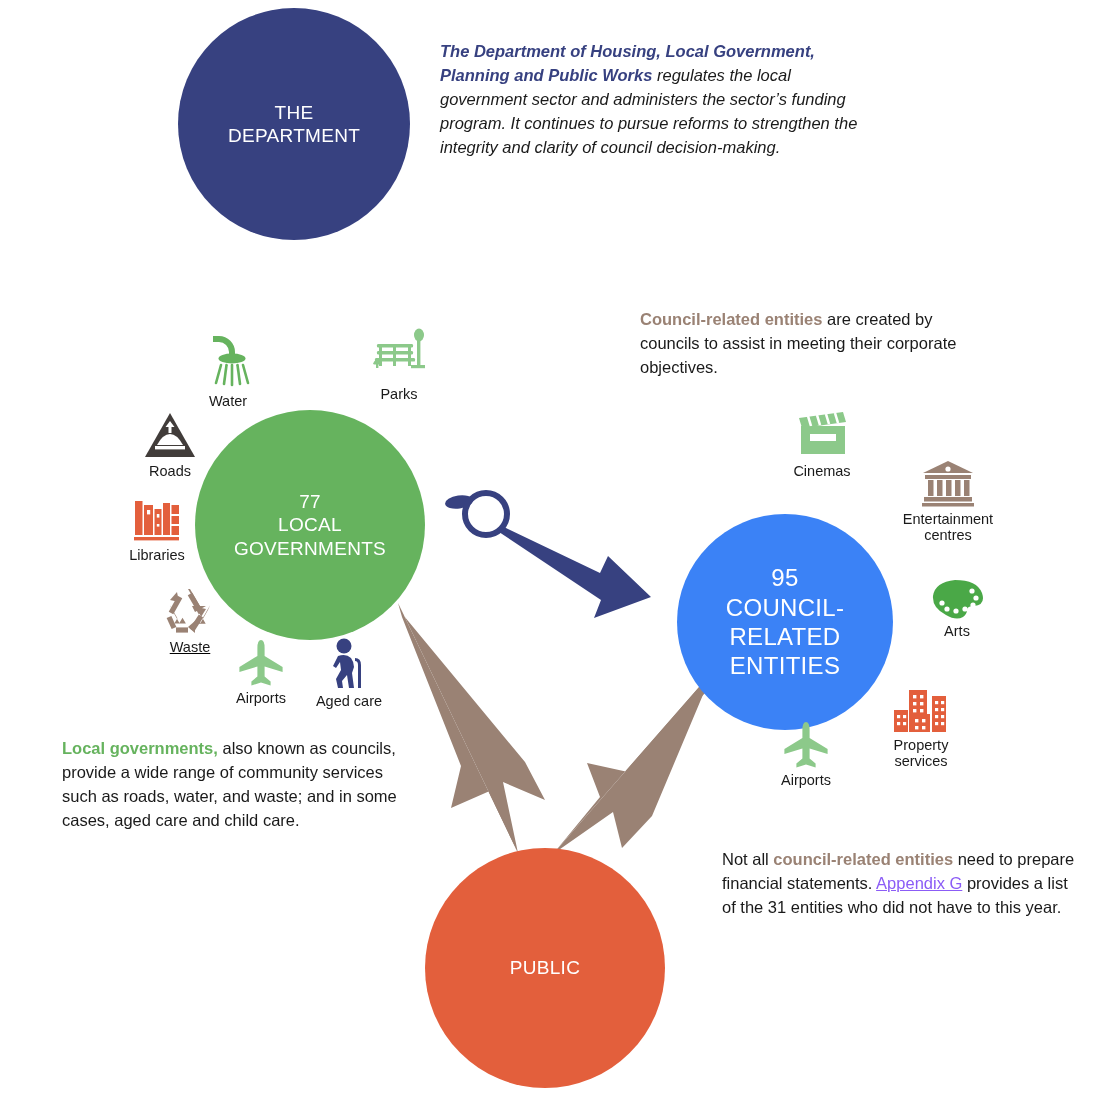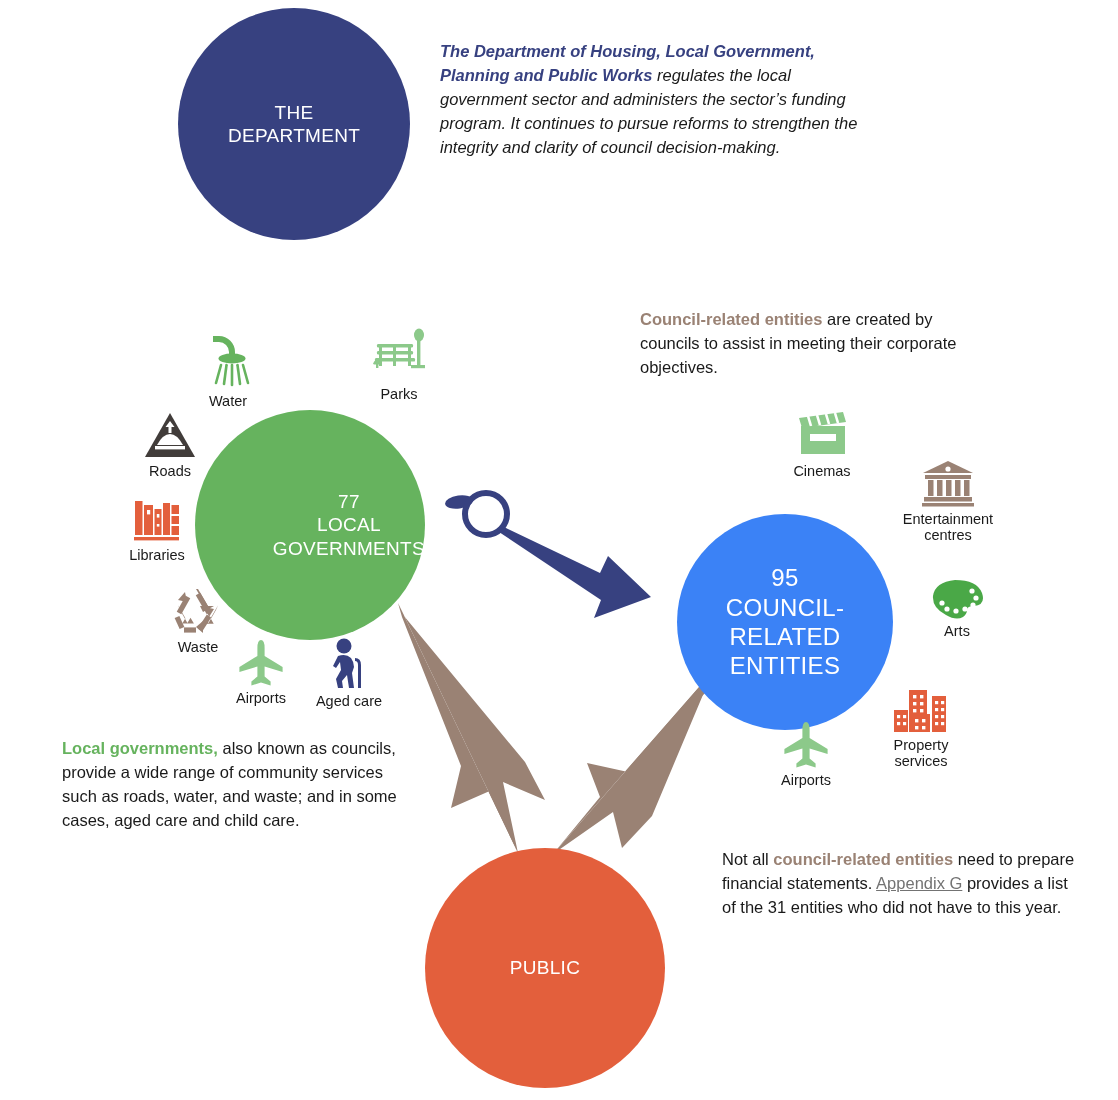--- a/index.html
+++ b/index.html
@@ -31,21 +31,20 @@
   }
   #dept-circle {
     left: 178px; top: 8px; width: 232px; height: 232px;
     background: #374180;
     font-size: 19px;
   }
   #lg-circle {
     left: 195px; top: 410px; width: 230px; height: 230px;
     background: #66b35e;
     font-size: 19px;
-    justify-content: flex-end;
   }
   #cre-circle {
     left: 677px; top: 514px; width: 216px; height: 216px;
     background: #3b82f6;
     font-size: 24px;
   }
   #public-circle {
     left: 425px; top: 848px; width: 240px; height: 240px;
     background: #e35f3c;
     font-size: 19px;
@@ -54,21 +53,21 @@
     position: absolute;
     font-size: 16.5px;
     line-height: 1.45;
     color: #1a1a1a;
   }
   .para b { font-weight: bold; }
   .nav-b { color: #374180; }
   .grn-b { color: #66b35e; }
   .brn-b { color: #9a8274; }
   .link-g {
-    color: #737373;
+    color: #8b5cf6;
     text-decoration: underline;
   }
   #dept-text { left: 440px; top: 40px; width: 425px; font-style: italic; }
   #cre-text   { left: 640px; top: 308px; width: 340px; }
   #lg-text    { left: 62px;  top: 737px; width: 350px; }
   #note-text  { left: 722px; top: 848px; width: 360px; }
 
   .icon-item {
     position: absolute;
     display: flex;
@@ -230,21 +229,21 @@
           <rect x="2" y="41" width="45" height="3.4"></rect>
         </g>
         <rect x="15" y="14" width="3.2" height="4.4" fill="#ffffff"></rect>
         <rect x="24.8" y="18" width="2.6" height="3.6" fill="#ffffff"></rect>
         <rect x="24.8" y="28" width="2.6" height="2.6" fill="#ffffff"></rect>
       </svg>
     </span>
     <span class="cap">Libraries</span>
   </div>
 
-  <div class="icon-item" style="left:198px; top:586px;">
+  <div class="icon-item" style="left:190px; top:586px;text-decoration:underline;">
     <span class="glyph">
       <svg width="54" height="50" viewBox="0 0 54 50">
         <g fill="#9a8274">
           <path d="M25 3 l10 17 l-6 0 l3 6 l11 -6 l-6 0 l-10 -17 z"></path>
           <path d="M45 24 l-7.5 13 l-3 -5.2 l-3.4 5.9 l11.6 0 l-3.1 -5.4 l7.5 -13 z"></path>
           <path d="M9 24 l7.4 13 l3.1 -5.3 l3.4 5.9 l-11.6 0 l3.1 -5.4 l-7.4 -13 z" transform="translate(0,0)"></path>
           <path d="M13 35 h16 v6 h-16 z" opacity="0"></path>
         </g>
         <g fill="none" stroke="#9a8274" stroke-width="5.2" stroke-linejoin="miter">
           <path d="M27 8 L38 27"></path>

